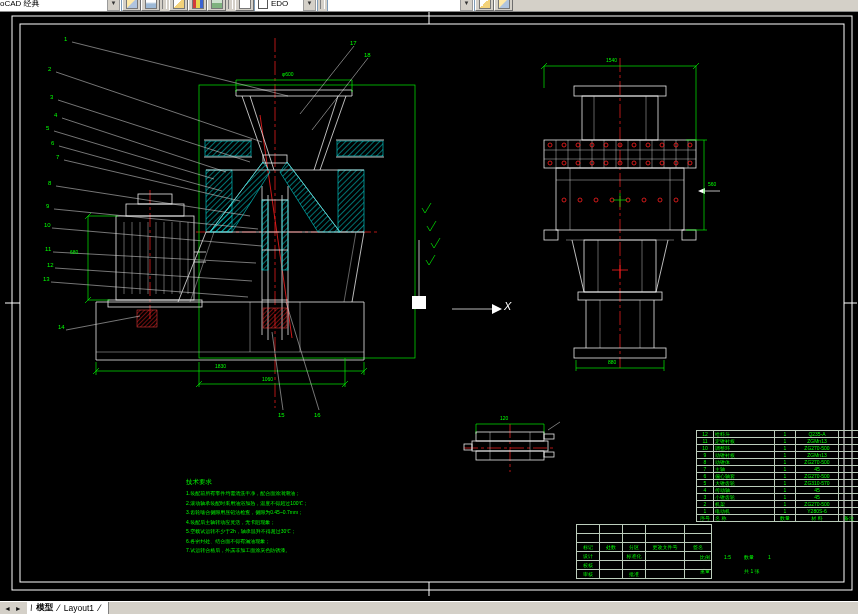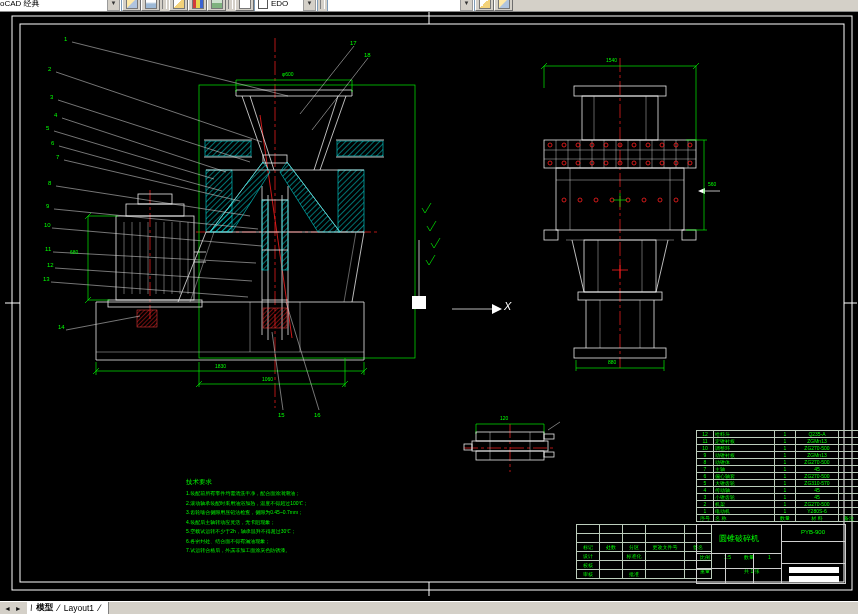--- a/index.html
+++ b/index.html
@@ -526,33 +526,20 @@
         <tr>
           <td style="width: 20px;">审核</td>
           <td style="width: 20px;"></td>
           <td style="width: 20px;">批准</td>
           <td style="width: 36px;"></td>
           <td style="width: 24px;"></td>
         </tr>
       </tbody>
     </table>
 
-  <div id="tblock">
-    <div class="vl" style="left:84px;top:0;height:58px"></div>
-    <div class="hl" style="left:0;top:28px;width:84px"></div>
-    <div class="hl" style="left:0;top:43px;width:84px"></div>
-    <div class="vl" style="left:28px;top:28px;height:30px"></div>
-    <div class="vl" style="left:56px;top:28px;height:30px"></div>
-    <div class="hl" style="left:84px;top:16px;width:64px"></div>
-    <div class="hl" style="left:84px;top:38px;width:64px"></div>
-    <div class="tb-name">圆锥破碎机</div>
-    <div class="tb-code">PYB-900</div>
-    <div class="wbox" style="top:42px"></div>
-    <div class="wbox" style="top:51px"></div>
-  </div>
 <span class="balloon" style="left: 64px; top: 36px;">1</span>
     <span class="balloon" style="left: 48px; top: 66px;">2</span>
     <span class="balloon" style="left: 50px; top: 94px;">3</span>
     <span class="balloon" style="left: 54px; top: 112px;">4</span>
     <span class="balloon" style="left: 46px; top: 125px;">5</span>
     <span class="balloon" style="left: 51px; top: 140px;">6</span>
     <span class="balloon" style="left: 56px; top: 154px;">7</span>
     <span class="balloon" style="left: 48px; top: 180px;">8</span>
     <span class="balloon" style="left: 46px; top: 203px;">9</span>
     <span class="balloon" style="left: 44px; top: 222px;">10</span>

